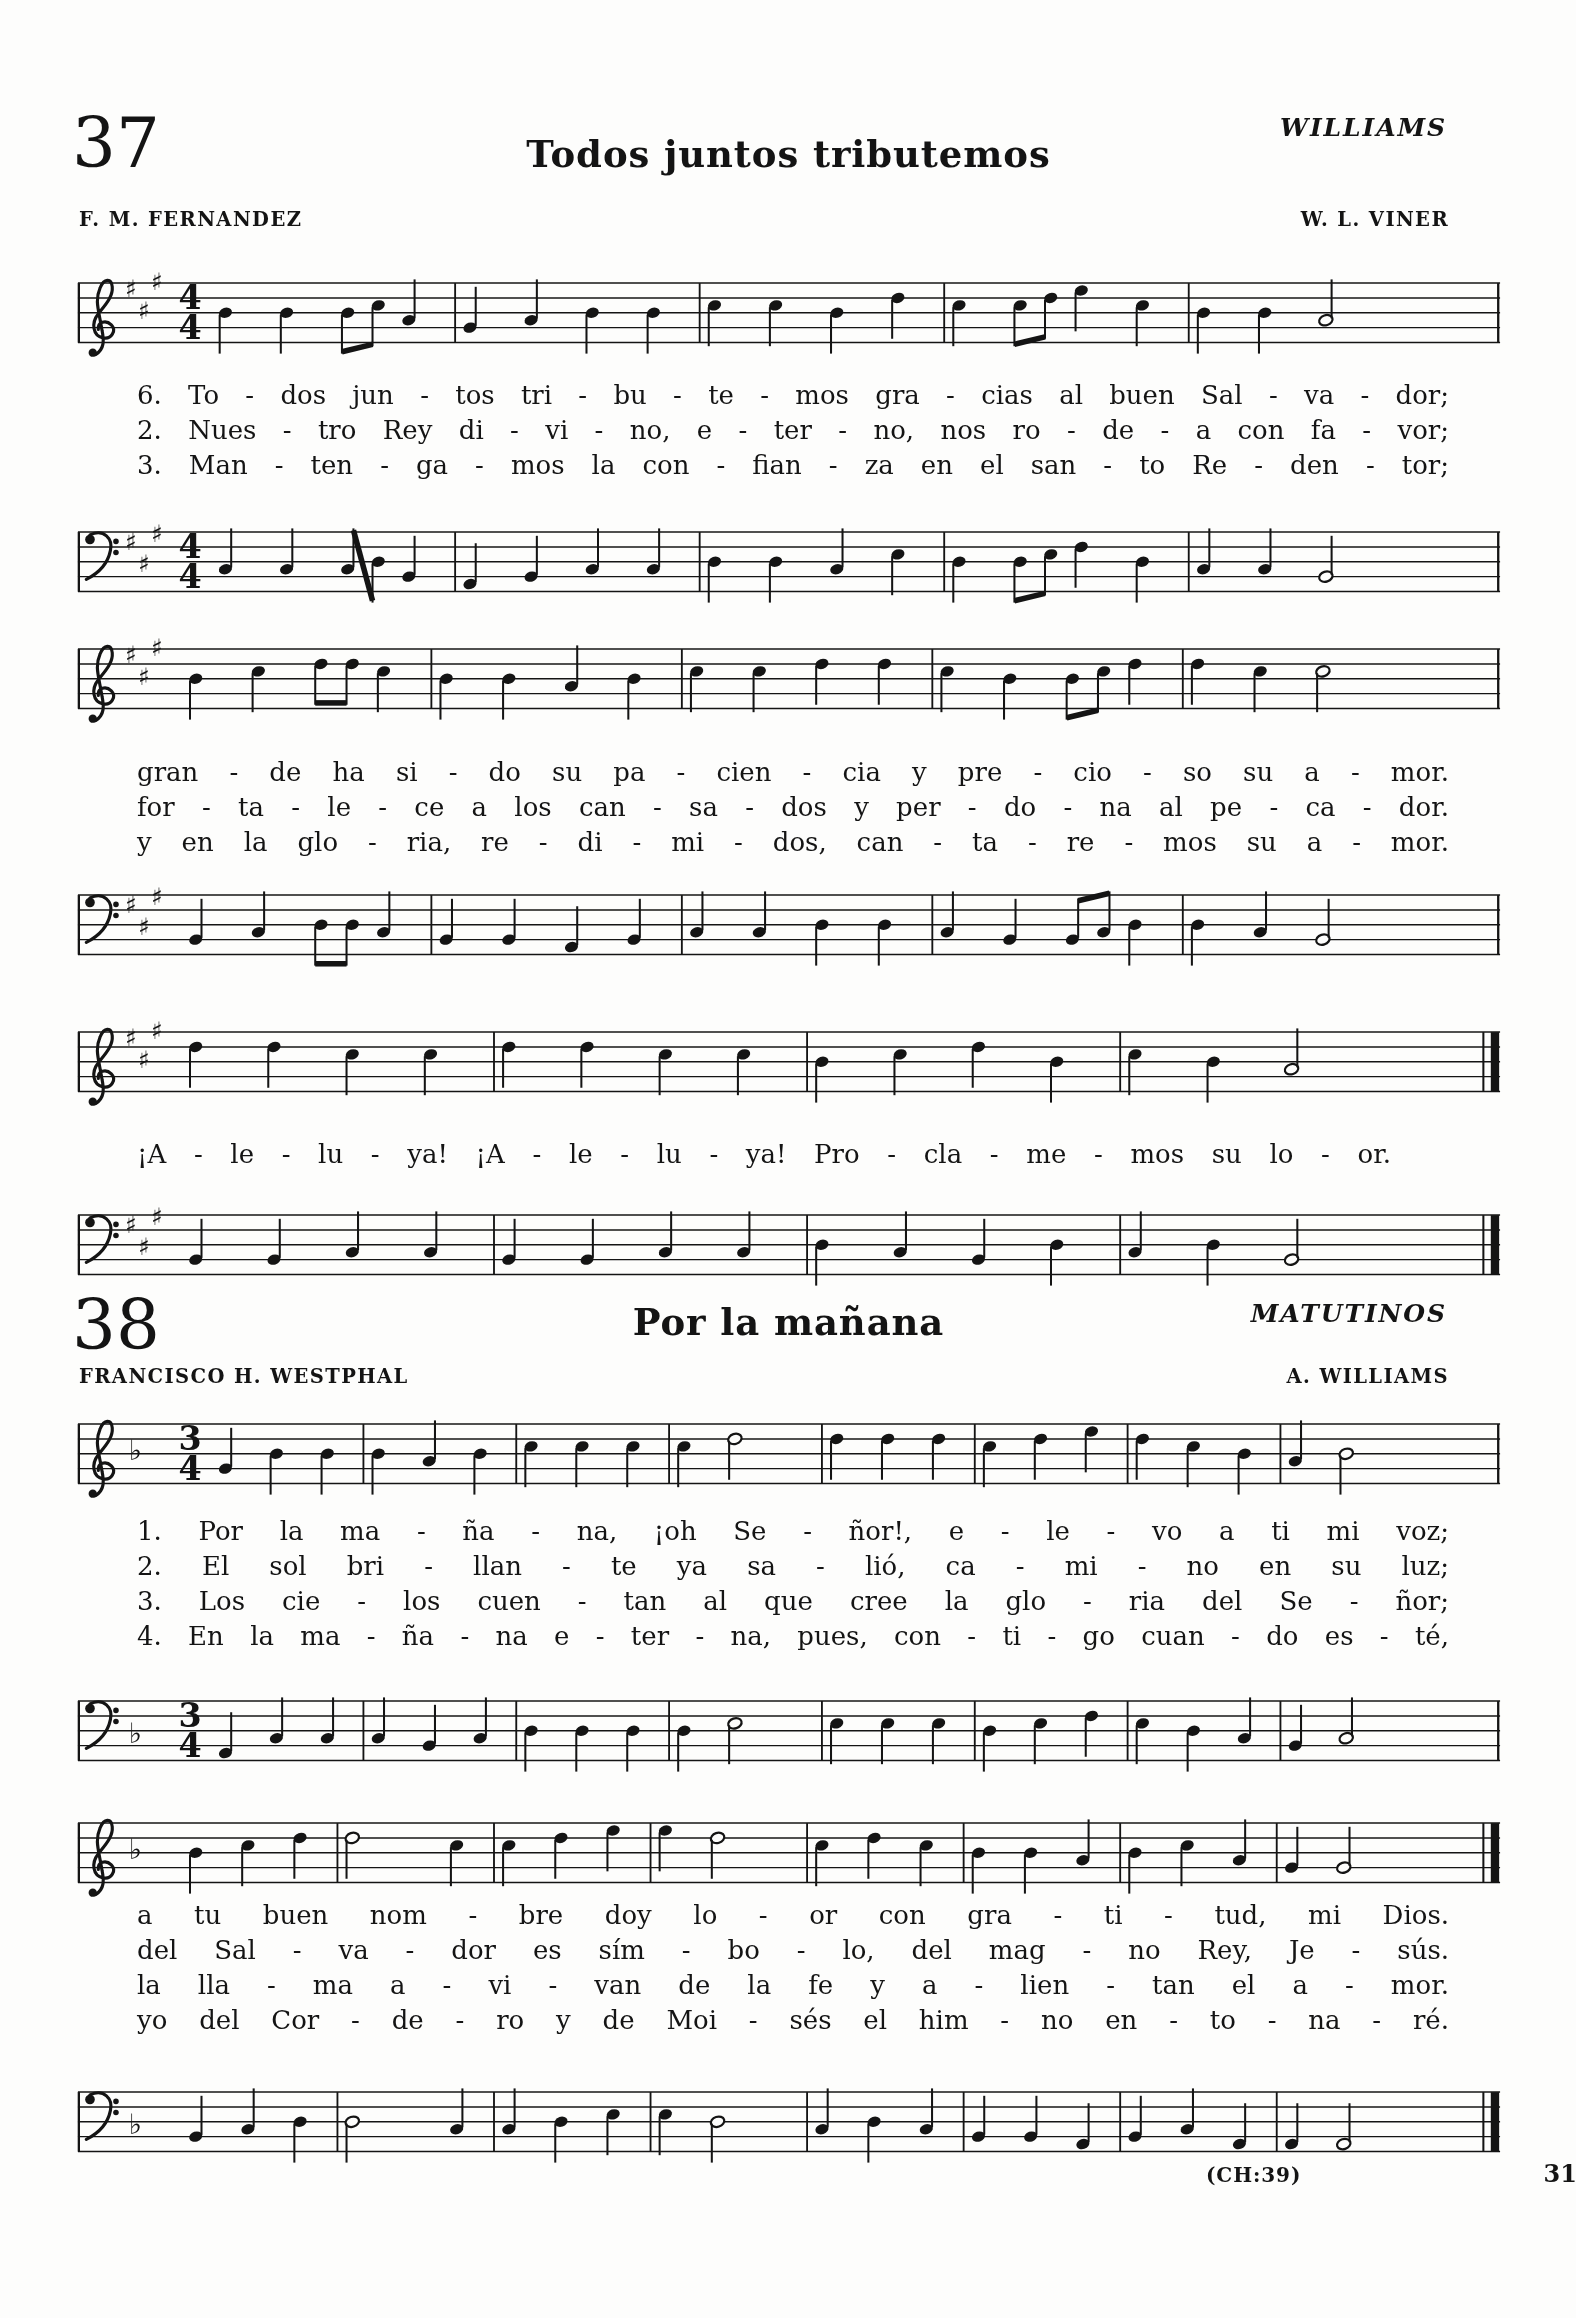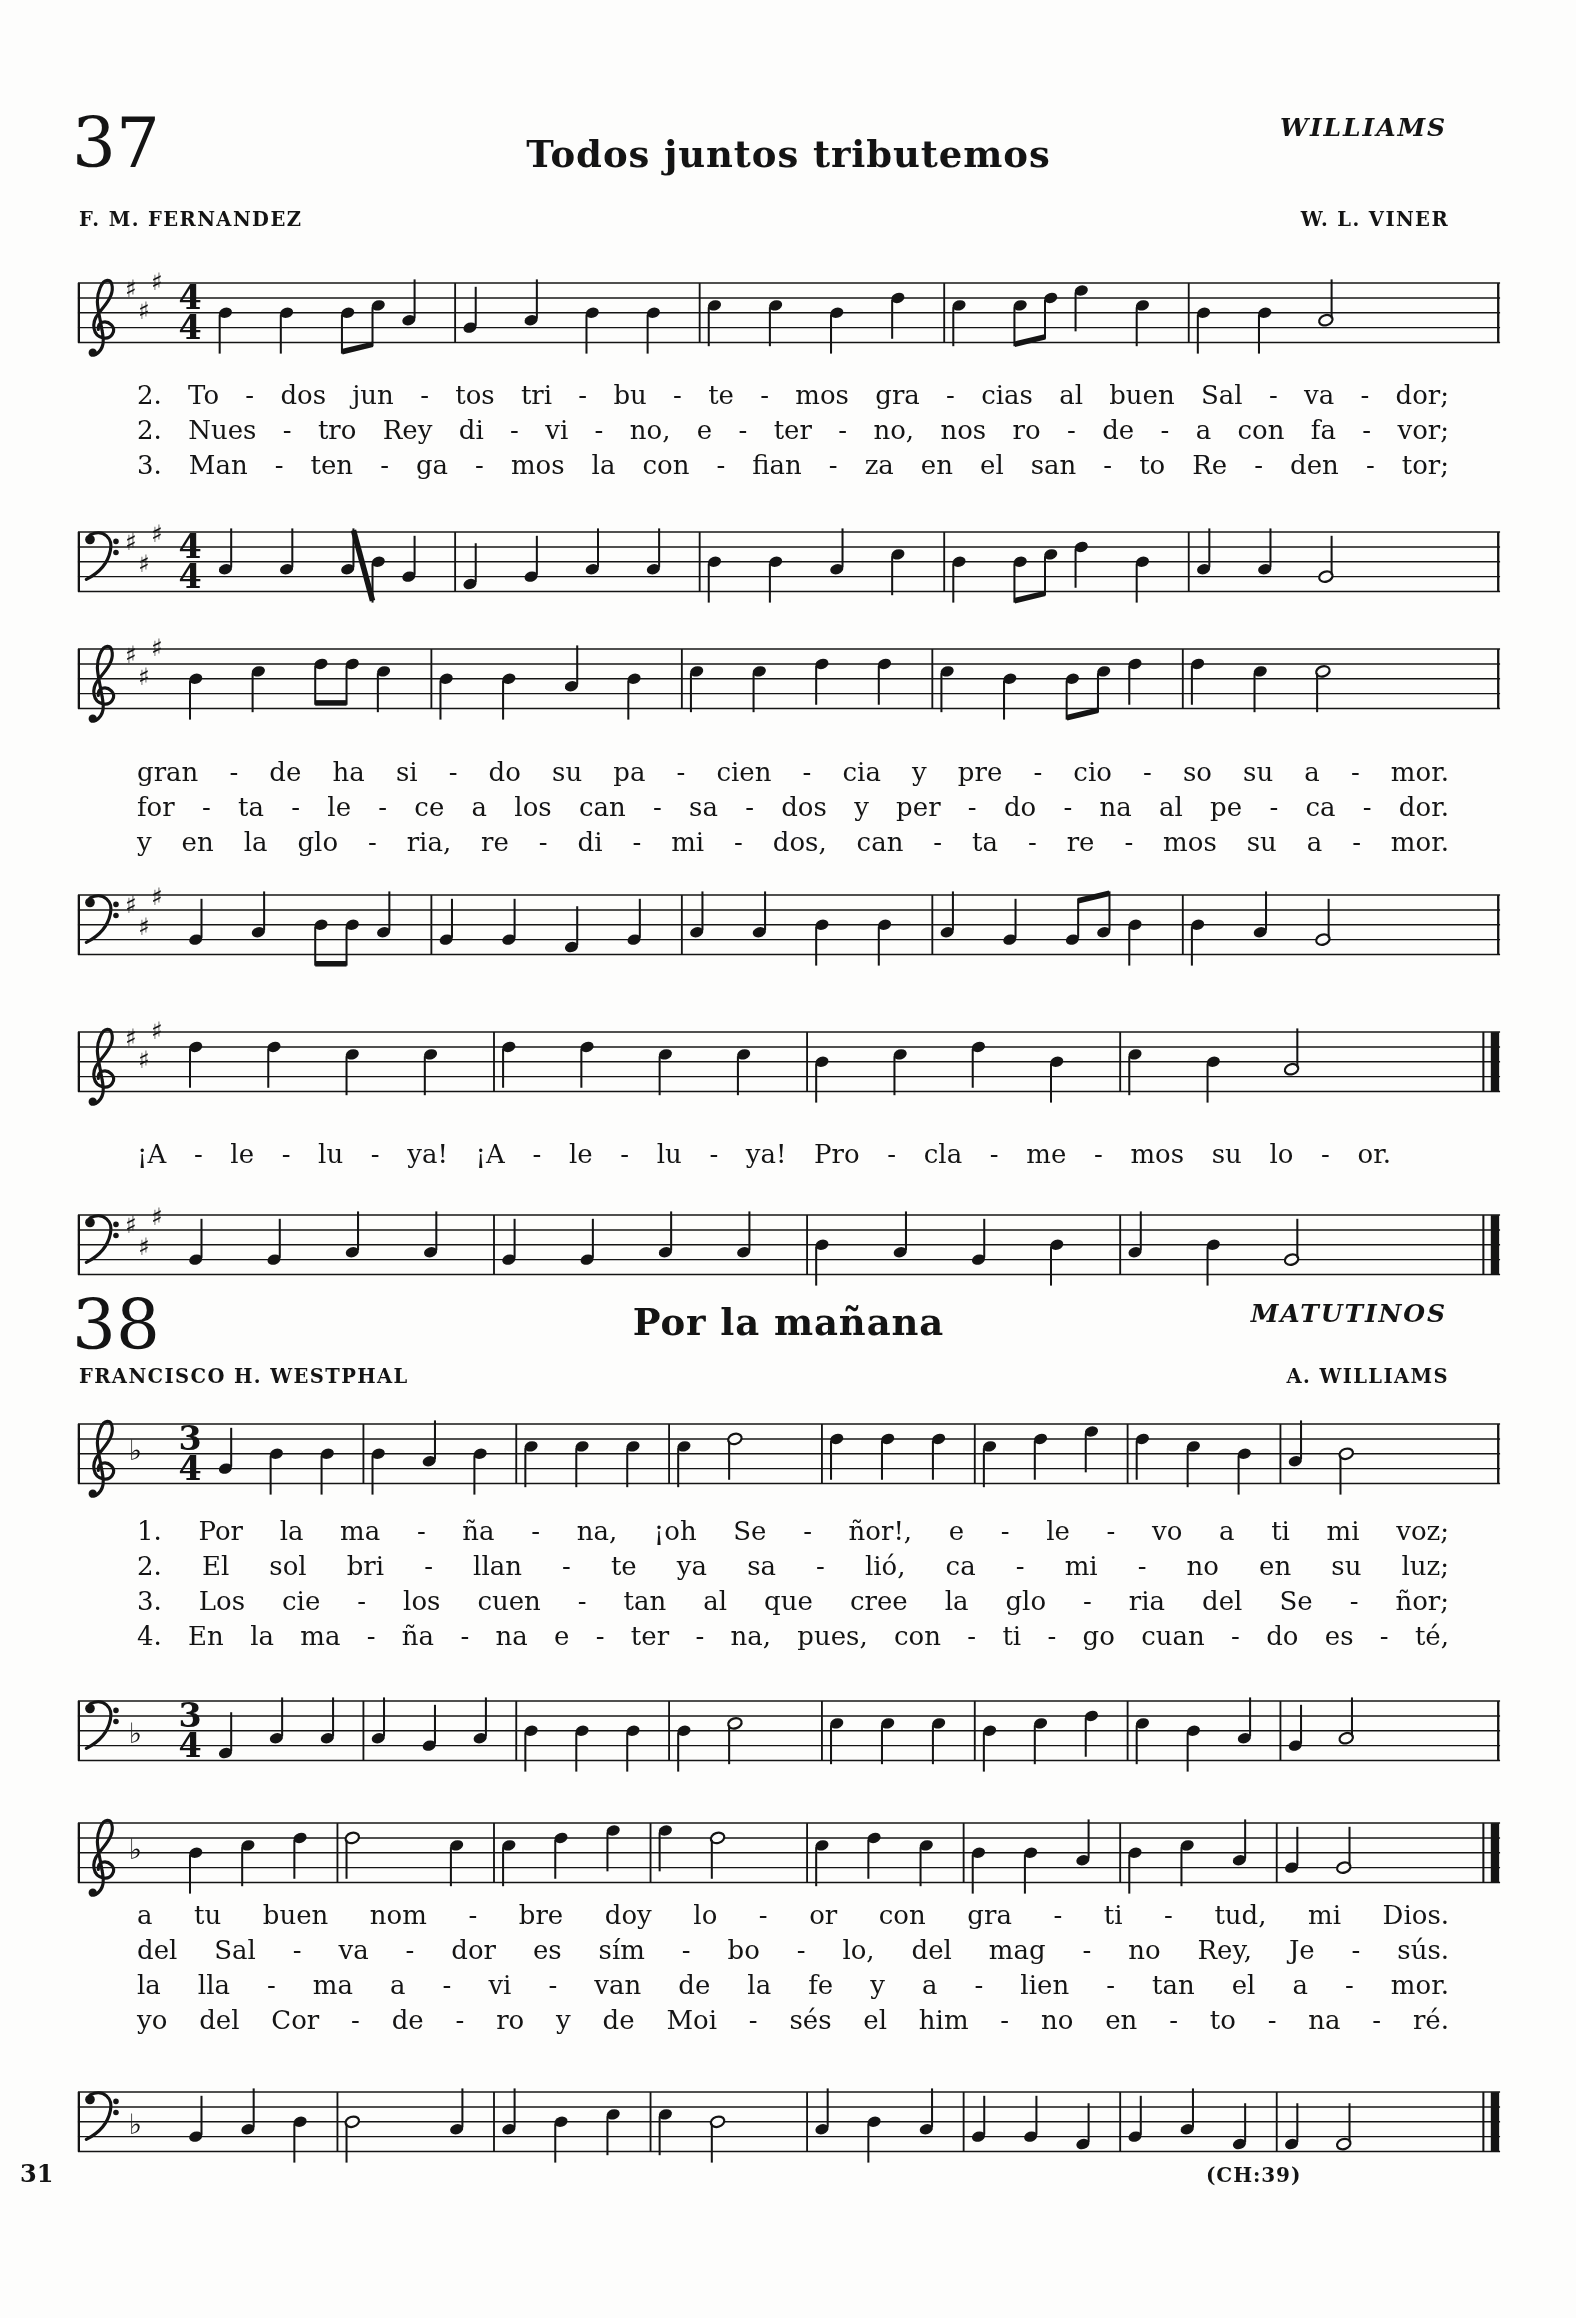--- a/index.html
+++ b/index.html
@@ -11,21 +11,21 @@
   }
   .hymn-number{position:absolute;left:72px;font-size:69px;font-weight:normal;line-height:1;}
   .hymn-title{position:absolute;left:0;right:0;text-align:center;font-size:37px;font-weight:bold;letter-spacing:0.9px;}
   .hymn-category{position:absolute;right:130px;font-size:25px;font-style:italic;letter-spacing:1.9px;font-weight:bold;}
   .byline{position:absolute;left:79px;right:128px;font-size:19.5px;font-weight:bold;letter-spacing:1.4px;}
   .byline .composer{float:right;}
   .staff{position:absolute;left:77px;width:1424px;height:147px;}
   .lyrics{position:absolute;left:137px;width:1312px;font-size:26px;line-height:35px;}
   .lyrics div{text-align:justify;text-align-last:justify;white-space:normal;}
   .lyrics.narrow{width:1254px;}
-  .page-number{position:absolute;left:0;right:0;text-align:left;font-size:24px;font-weight:bold;padding-left:20px;}
+  .page-number{position:absolute;left:0;right:0;text-align:right;font-size:24px;font-weight:bold;padding-left:20px;}
   .footnote{position:absolute;left:1206px;font-size:20px;font-weight:bold;letter-spacing:0.9px;}
 </style>
 </head>
 <body>
 
 <div class="page">
 
   <div class="hymn-number" style="top:109px">37</div>
   <div class="hymn-title" style="top:132px">Todos juntos tributemos</div>
   <div class="hymn-category" style="top:113px">WILLIAMS</div>
@@ -93,21 +93,21 @@
       <ellipse cx="1214.4" cy="75" rx="7.2" ry="5.4" fill="#141414" transform="rotate(-18 1214.4 75)"></ellipse>
       <line x1="1208.2" y1="77" x2="1208.2" y2="119" stroke="#141414" stroke-width="2.2"></line>
       <ellipse cx="1280.3" cy="75" rx="7.2" ry="5.4" fill="#141414" transform="rotate(-18 1280.3 75)"></ellipse>
       <line x1="1274.1" y1="77" x2="1274.1" y2="119" stroke="#141414" stroke-width="2.2"></line>
       <ellipse cx="1346.2" cy="83" rx="7.4" ry="5.4" fill="#fdfdfc" stroke="#141414" stroke-width="2.4" transform="rotate(-18 1346.2 83)"></ellipse>
       <line x1="1352.4" y1="81" x2="1352.4" y2="39" stroke="#141414" stroke-width="2.2"></line>
       <line x1="1532" y1="43" x2="1532" y2="107" stroke="#141414" stroke-width="2.5"></line>
     </svg>
 
   <div class="lyrics" style="top:378px">
-    <div>2. To - dos jun - tos tri - bu - te - mos gra - cias al buen Sal - va - dor;</div>
+    <div>6. To - dos jun - tos tri - bu - te - mos gra - cias al buen Sal - va - dor;</div>
     <div>2. Nues - tro Rey di - vi - no, e - ter - no, nos ro - de - a con fa - vor;</div>
     <div>3. Man - ten - ga - mos la con - fian - za en el san - to Re - den - tor;</div>
   </div>
 
   <svg class="staff" style="top:492px" viewBox="0 0 1535 158">
       <line x1="1" y1="43" x2="1534" y2="43" stroke="#141414" stroke-width="1.6"></line>
       <line x1="1" y1="59" x2="1534" y2="59" stroke="#141414" stroke-width="1.6"></line>
       <line x1="1" y1="75" x2="1534" y2="75" stroke="#141414" stroke-width="1.6"></line>
       <line x1="1" y1="91" x2="1534" y2="91" stroke="#141414" stroke-width="1.6"></line>
       <line x1="1" y1="107" x2="1534" y2="107" stroke="#141414" stroke-width="1.6"></line>

